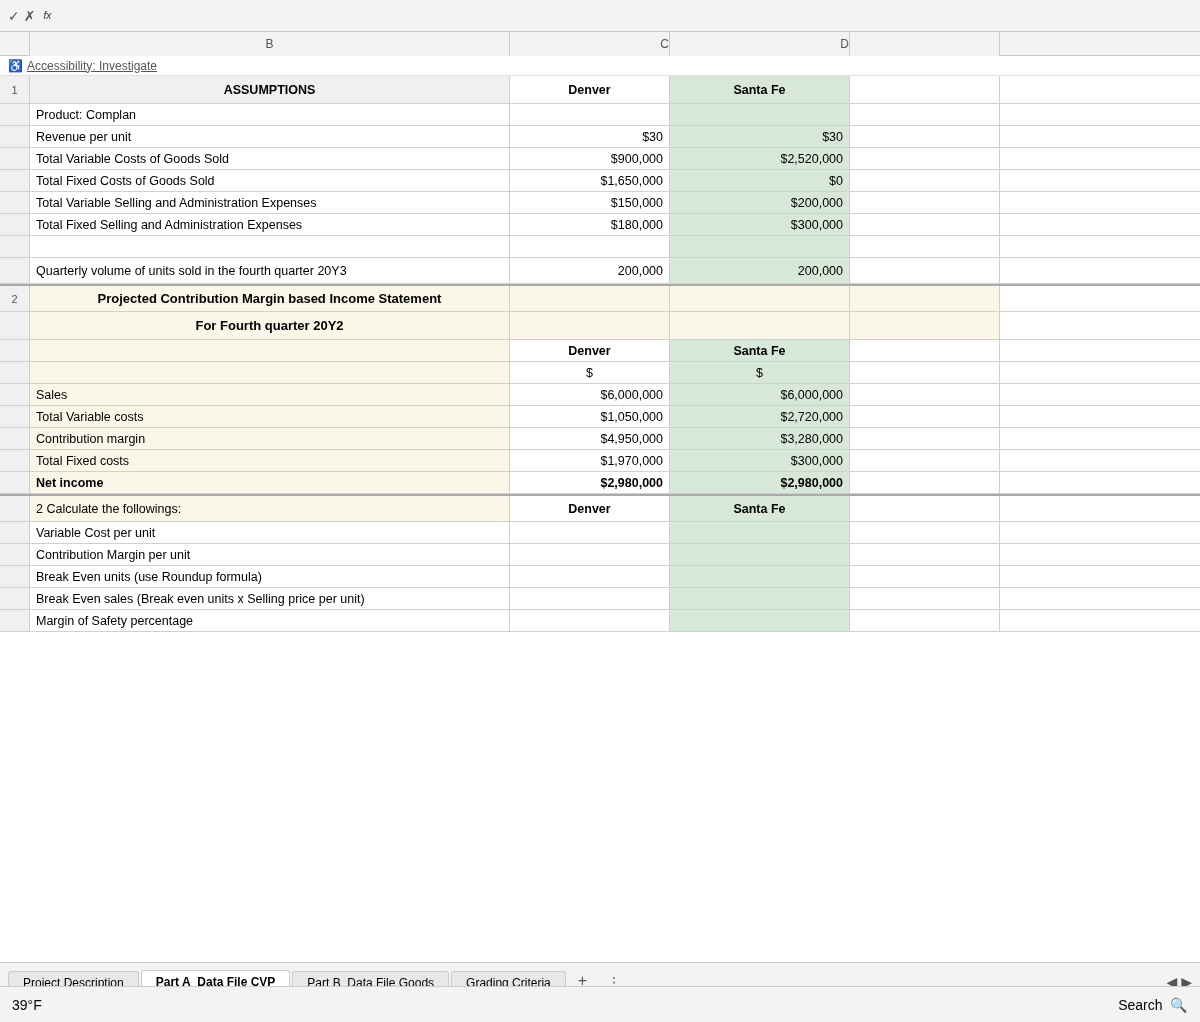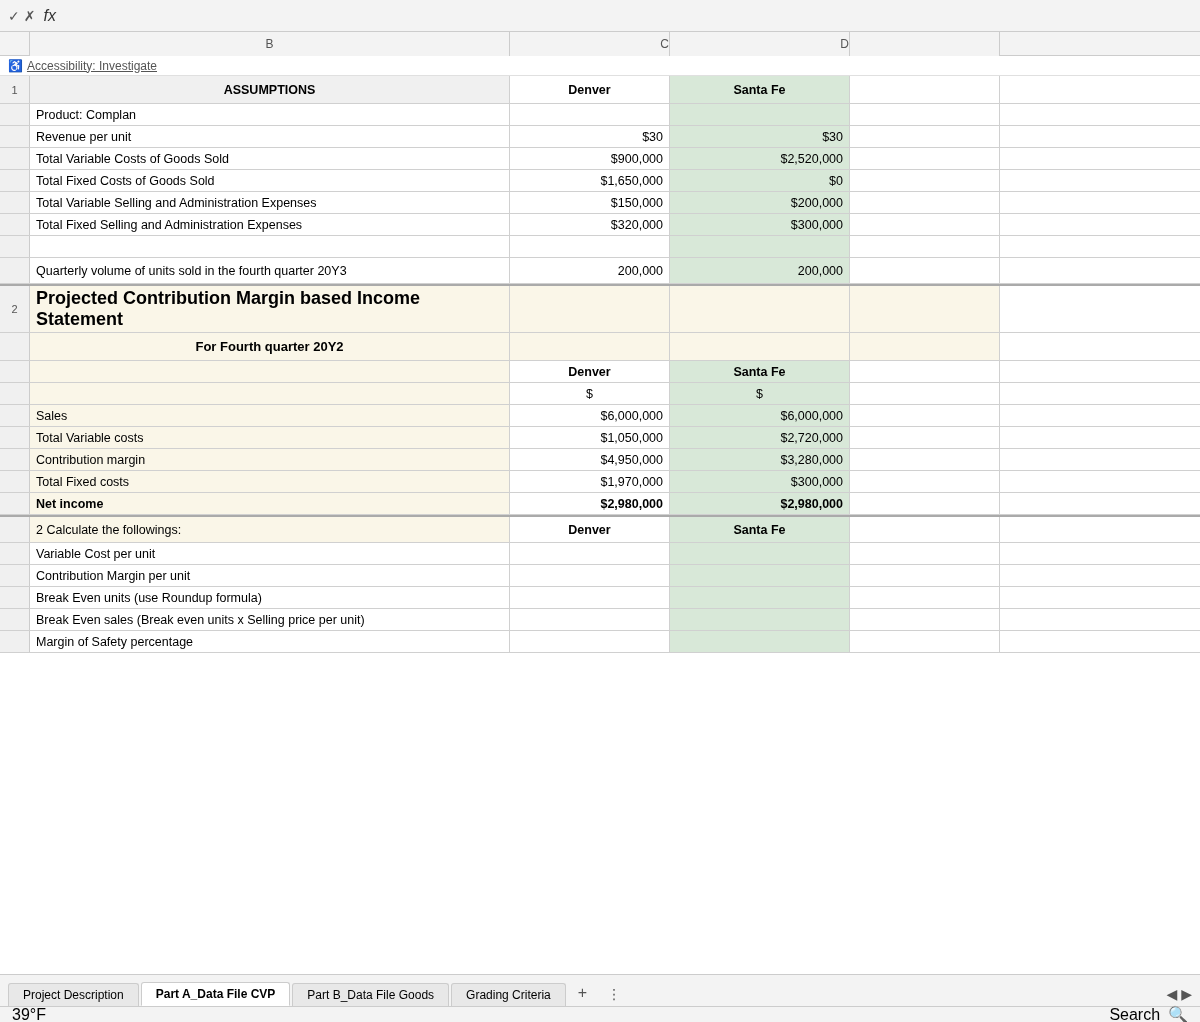--- a/index.html
+++ b/index.html
@@ -25,21 +25,21 @@
     }
     .formula-bar-icons {
       display: flex;
       align-items: center;
       gap: 4px;
       font-size: 14px;
       color: #555;
     }
     .formula-bar-fx {
       font-style: italic;
-      font-size: 16px;
+      font-size: 10px;
       color: #333;
     }
 
     
     .col-headers {
       display: flex;
       background: #f3f3f3;
       border-bottom: 1px solid #ccc;
       height: 24px;
     }
@@ -98,21 +98,21 @@
     .col-c { width: 160px; min-width: 160px; justify-content: flex-end; }
     .col-d { width: 180px; min-width: 180px; justify-content: flex-end; }
     .col-e { width: 150px; min-width: 150px; }
 
     .bold { font-weight: bold; }
     .center { justify-content: center; }
 
     
     .tabs-bar {
       position: absolute;
-      bottom: 16px;
+      bottom: 28px;
       left: 0;
       right: 0;
       height: 32px;
       background: #f3f3f3;
       border-top: 1px solid #ccc;
       display: flex;
       align-items: flex-end;
       padding-left: 8px;
       gap: 0;
     }
@@ -144,27 +144,27 @@
       color: #555;
       cursor: pointer;
     }
 
     
     .status-bar {
       position: absolute;
       bottom: 0;
       left: 0;
       right: 0;
-      height: 16px;
+      height: 36px;
       background: #f3f3f3;
       border-top: 1px solid #ccc;
       display: flex;
       align-items: center;
       padding: 0 12px;
-      font-size: 16px;
+      font-size: 14px;
       gap: 16px;
     }
 
     
     .access-bar {
       display: flex;
       align-items: center;
       padding: 2px 8px;
       font-size: 12px;
       color: #555;
@@ -254,21 +254,21 @@
     <div class="row-num gray-bg"></div>
     <div class="cell col-b white-bg">Total Variable Selling and Administration Expenses</div>
     <div class="cell col-c white-bg">$150,000</div>
     <div class="cell col-d green-bg">$200,000</div>
     <div class="cell col-e white-bg"></div>
   </div>
 
   <div class="row">
     <div class="row-num gray-bg"></div>
     <div class="cell col-b white-bg">Total Fixed Selling and Administration Expenses</div>
-    <div class="cell col-c white-bg">$320,000</div>
+    <div class="cell col-c white-bg">$180,000</div>
     <div class="cell col-d green-bg">$300,000</div>
     <div class="cell col-e white-bg"></div>
   </div>
 
   <div class="row">
     <div class="row-num gray-bg"></div>
     <div class="cell col-b white-bg"></div>
     <div class="cell col-c white-bg"></div>
     <div class="cell col-d green-bg"></div>
     <div class="cell col-e white-bg"></div>
@@ -277,21 +277,21 @@
   <div class="row row-tall">
     <div class="row-num gray-bg"></div>
     <div class="cell col-b white-bg">Quarterly volume of units sold in the fourth quarter 20Y3</div>
     <div class="cell col-c white-bg">200,000</div>
     <div class="cell col-d green-bg">200,000</div>
     <div class="cell col-e white-bg"></div>
   </div>
 
   <div class="row row-section" style="border-top: 2px solid #aaa;">
     <div class="row-num gray-bg">2</div>
-    <div class="cell col-b cream-bg center bold" style="justify-content:center; font-size:18px;">Projected Contribution Margin based Income Statement</div>
+    <div class="cell col-b cream-bg center bold" style="justify-content:center; font-size:13px;">Projected Contribution Margin based Income Statement</div>
     <div class="cell col-c cream-bg"></div>
     <div class="cell col-d cream-bg"></div>
     <div class="cell col-e cream-bg"></div>
   </div>
 
   <div class="row row-section">
     <div class="row-num gray-bg"></div>
     <div class="cell col-b cream-bg center bold" style="justify-content:center; font-size:13px;">For Fourth quarter 20Y2</div>
     <div class="cell col-c cream-bg"></div>
     <div class="cell col-d cream-bg"></div>

